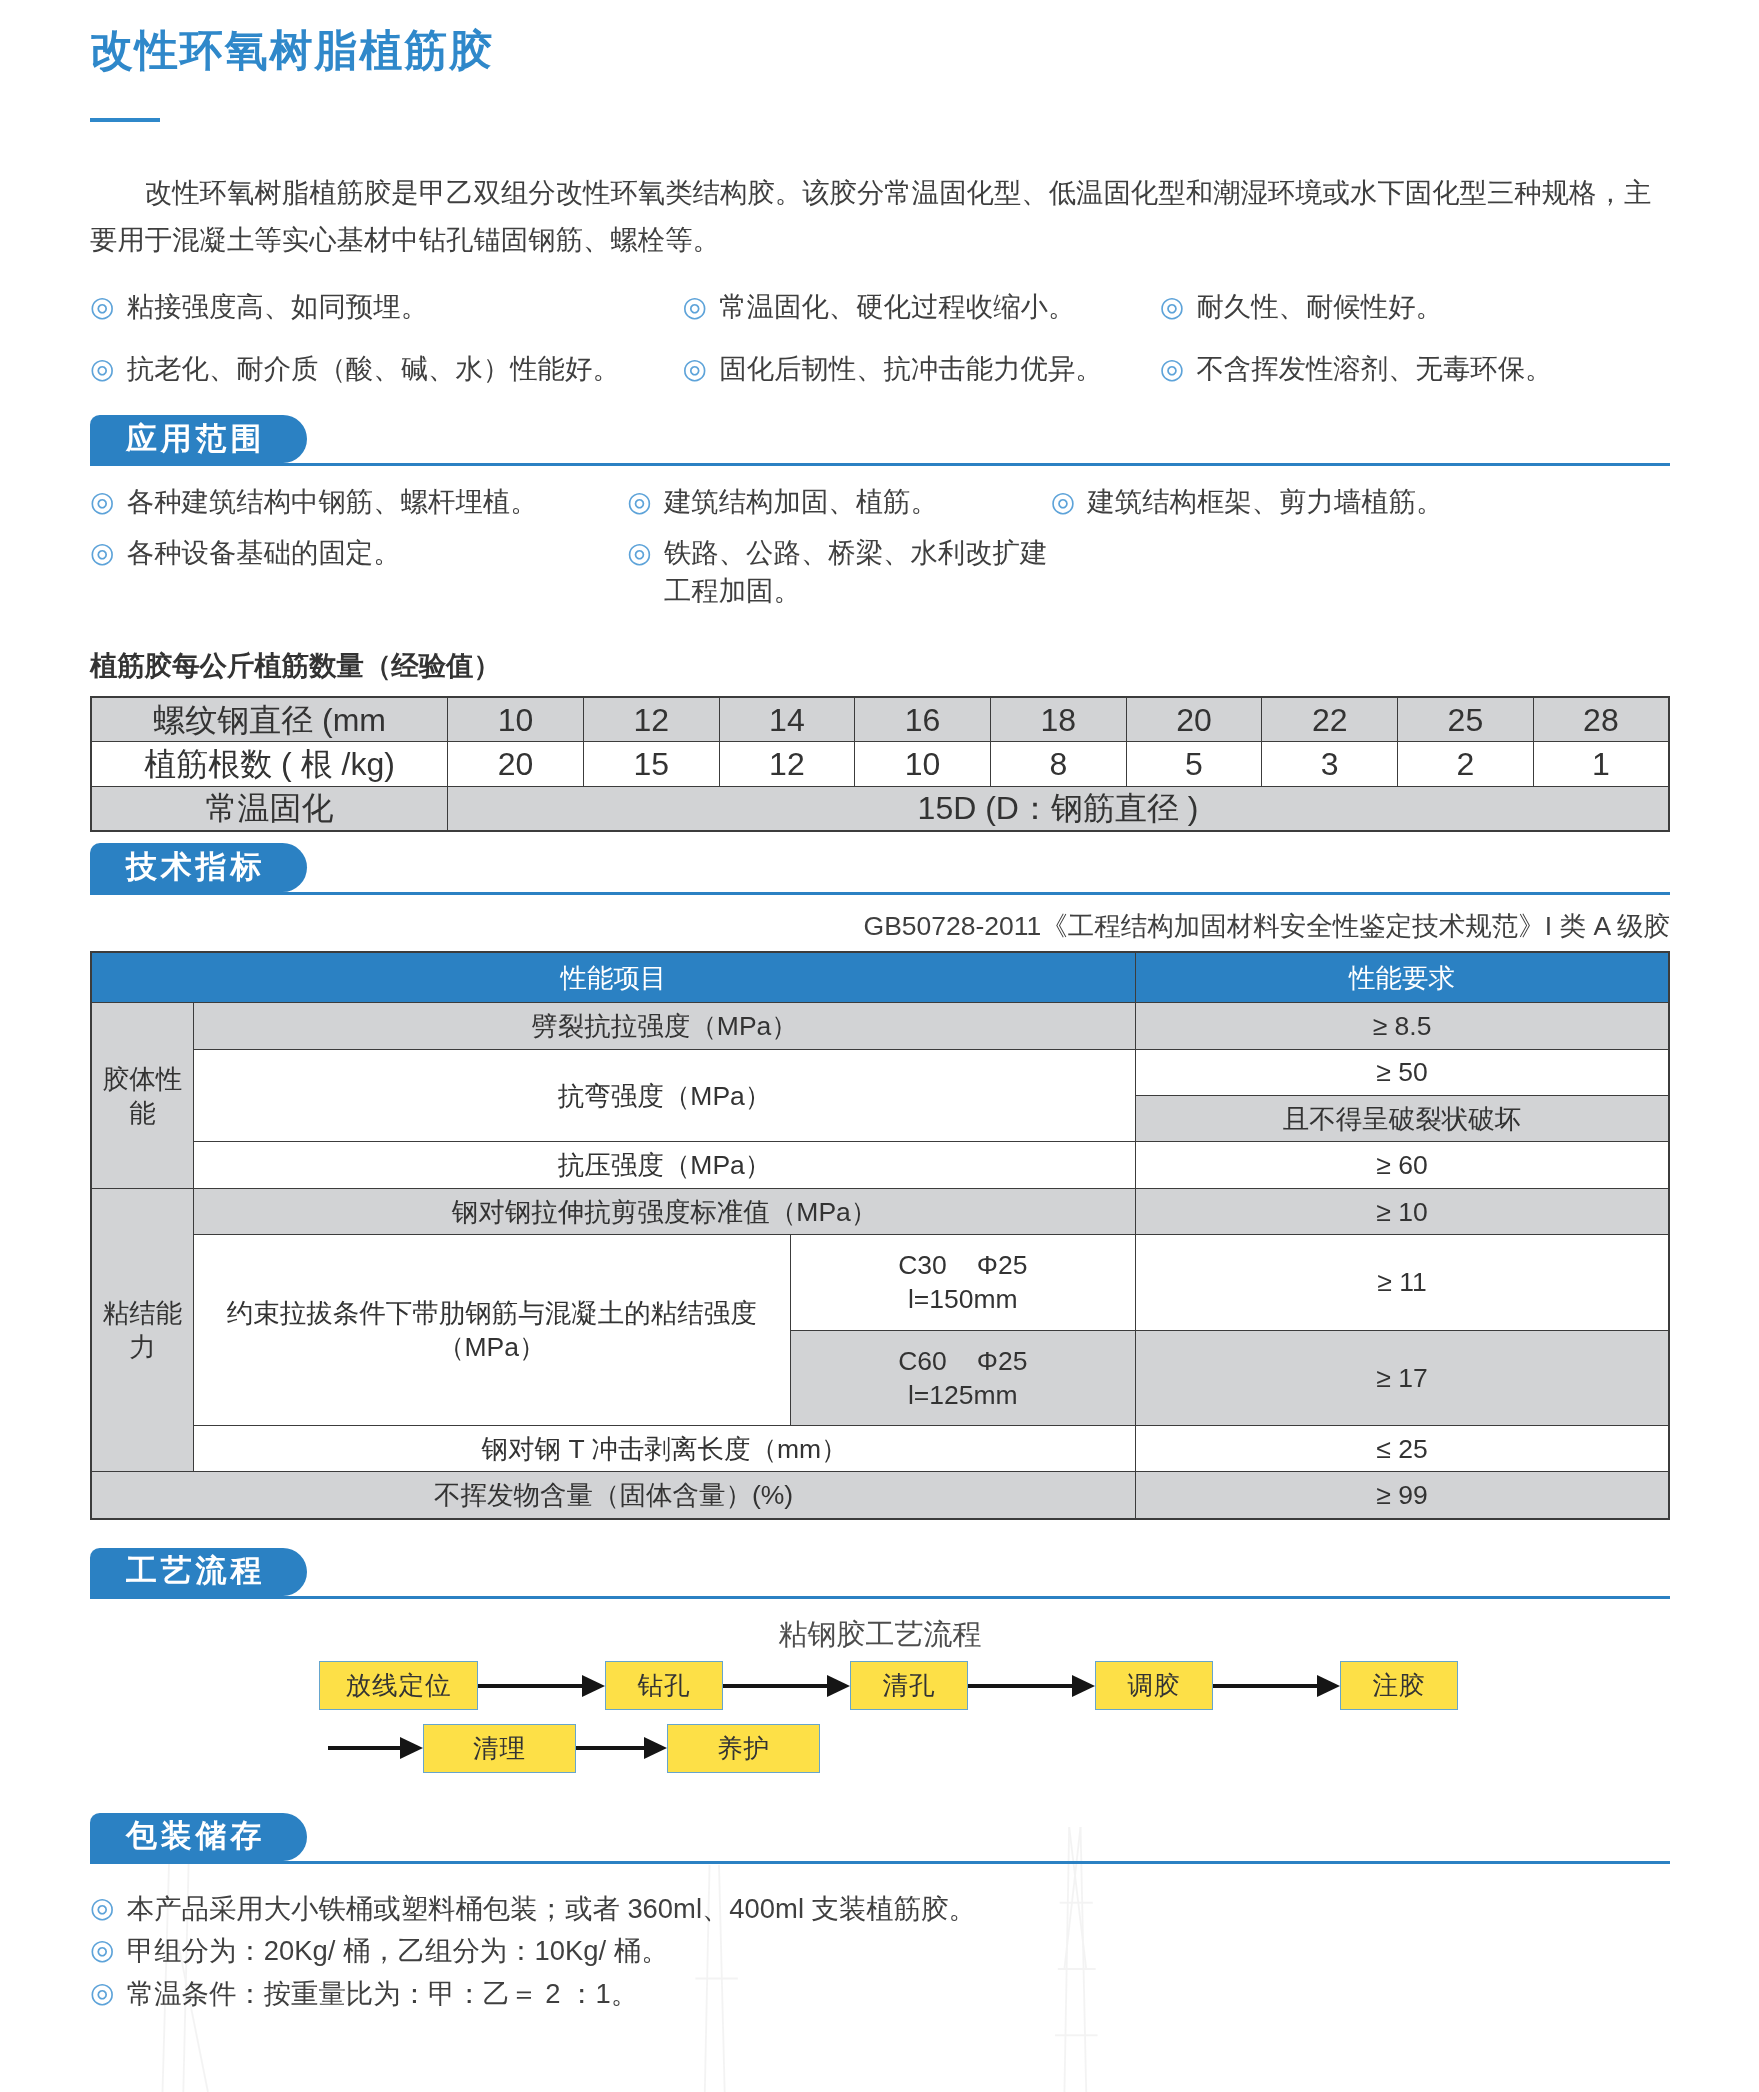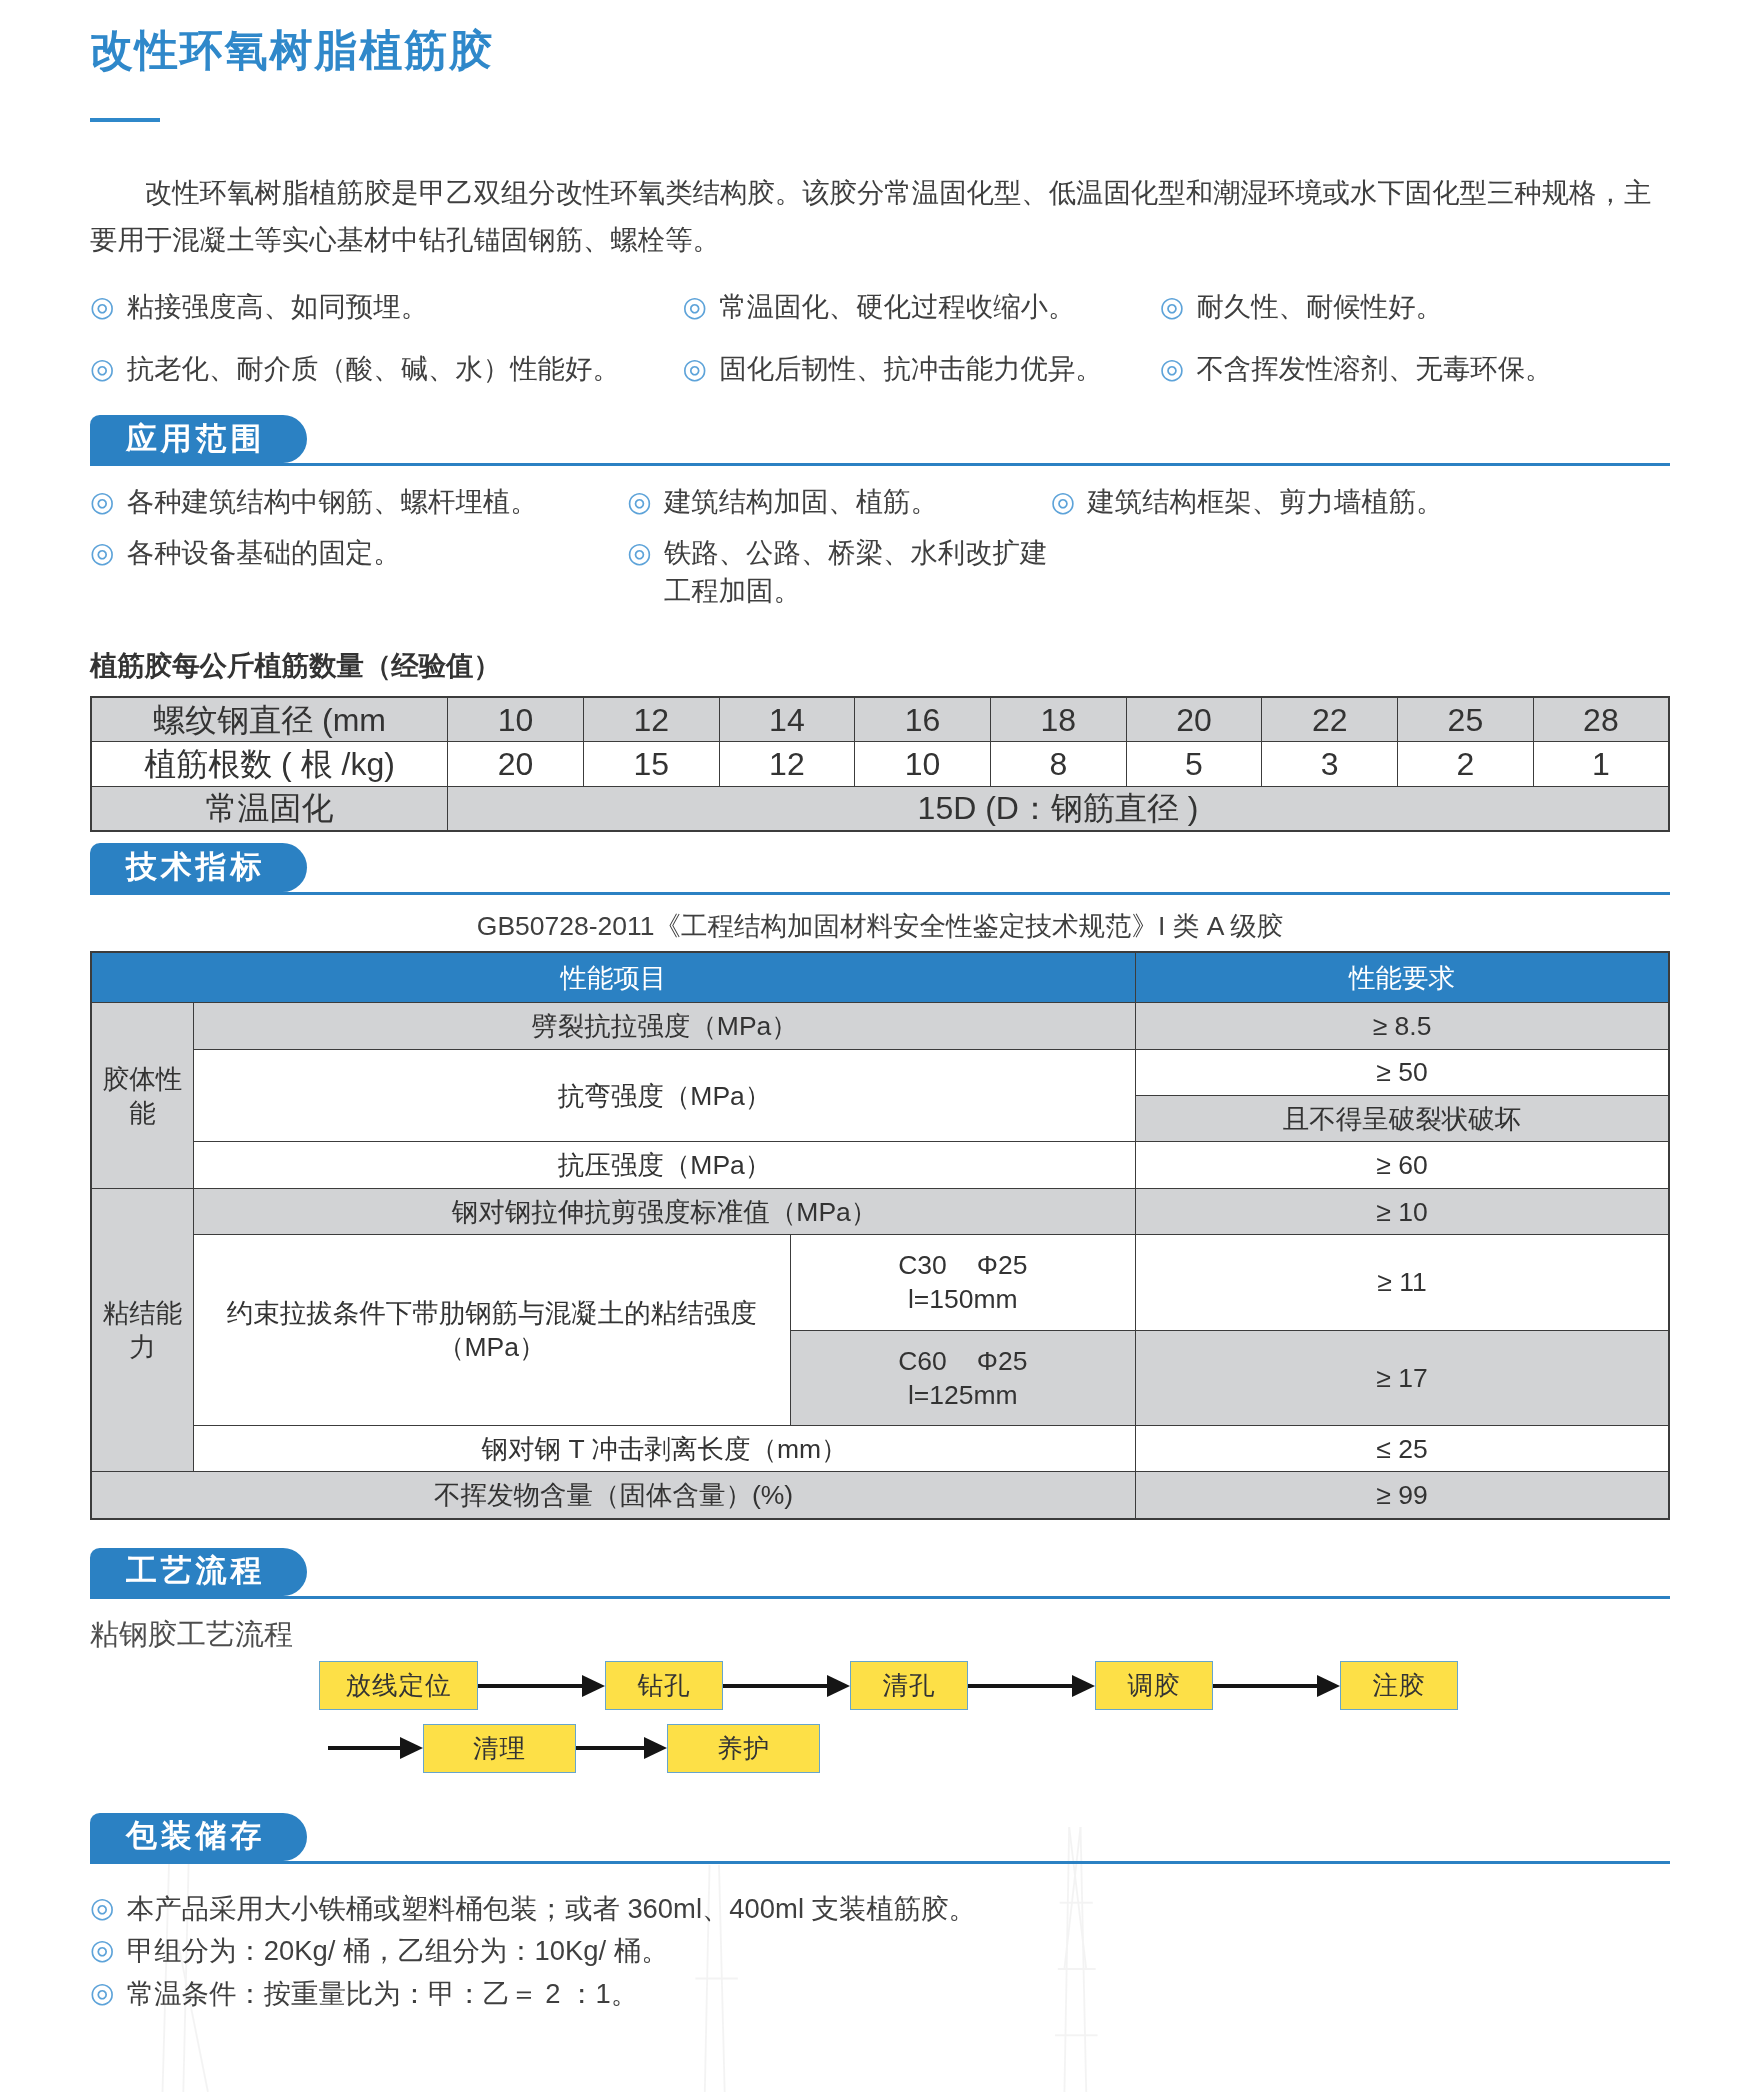--- a/index.html
+++ b/index.html
@@ -40,35 +40,35 @@
 
   
   .table-caption{margin:38px 0 11.4px 0;font-size:27.4px;font-weight:bold;color:#333;}
   table{border-collapse:collapse;width:100%;table-layout:fixed;}
   .rebar-table{border:2.8px solid #3c3c3c;}
   .rebar-table td{border:1.9px solid #3c3c3c;text-align:center;font-size:32px;line-height:34px;color:#333;padding:4.7px 3.8px;}
   .rebar-table col.lab{width:22.6%;}
   .bg-g{background:#d2d3d5;}
 
   
-  .spec-note{margin:15px 0 9.5px 0;text-align:center;font-size:26.5px;line-height:32px;color:#3f3f3f;}
+  .spec-note{margin:15px 0 9.5px 0;text-align:right;font-size:26.5px;line-height:32px;color:#3f3f3f;}
   .spec-table{border:2.8px solid #3c3c3c;}
   .spec-table td{border:1.9px solid #3c3c3c;text-align:center;font-size:26.5px;line-height:34px;color:#333;padding:5.7px 5.7px;}
   .spec-table td.head-cell{background:#2b81c3;color:#ffffff;padding:7.6px 5.7px;}
   .spec-table col.c1{width:6.5%;}
   .spec-table col.c2a{width:37.8%;}
   .spec-table col.c2b{width:21.9%;}
   .spec-table col.c3{width:33.8%;}
   .group-label{padding:5.7px 24px;line-height:42px;}
   .tall-cell{height:83px;}
   .cond-line1{display:flex;justify-content:center;gap:30px;}
   .name-two-line span{display:block;}
 
   
-  .flow-subtitle{margin:17px 0 0 0;font-size:29px;line-height:36px;color:#4d4d4d;}
+  .flow-subtitle{margin:17px 0 0 0;font-size:29px;line-height:36px;color:#4d4d4d;text-align:center;}
   .flow-row{display:flex;align-items:center;}
   .flow-row1{margin:9.5px 0 0 229px;}
   .flow-row2{margin:13.2px 0 0 238px;}
   .flow-box{
     height:49px;box-sizing:border-box;background:#fde047;border:1.9px solid #66a5cd;
     display:flex;align-items:center;justify-content:center;
     font-size:25.6px;color:#333;letter-spacing:0.9px;flex:0 0 auto;
   }
   .fb-wide{width:159px;}
   .fb{width:118px;}

